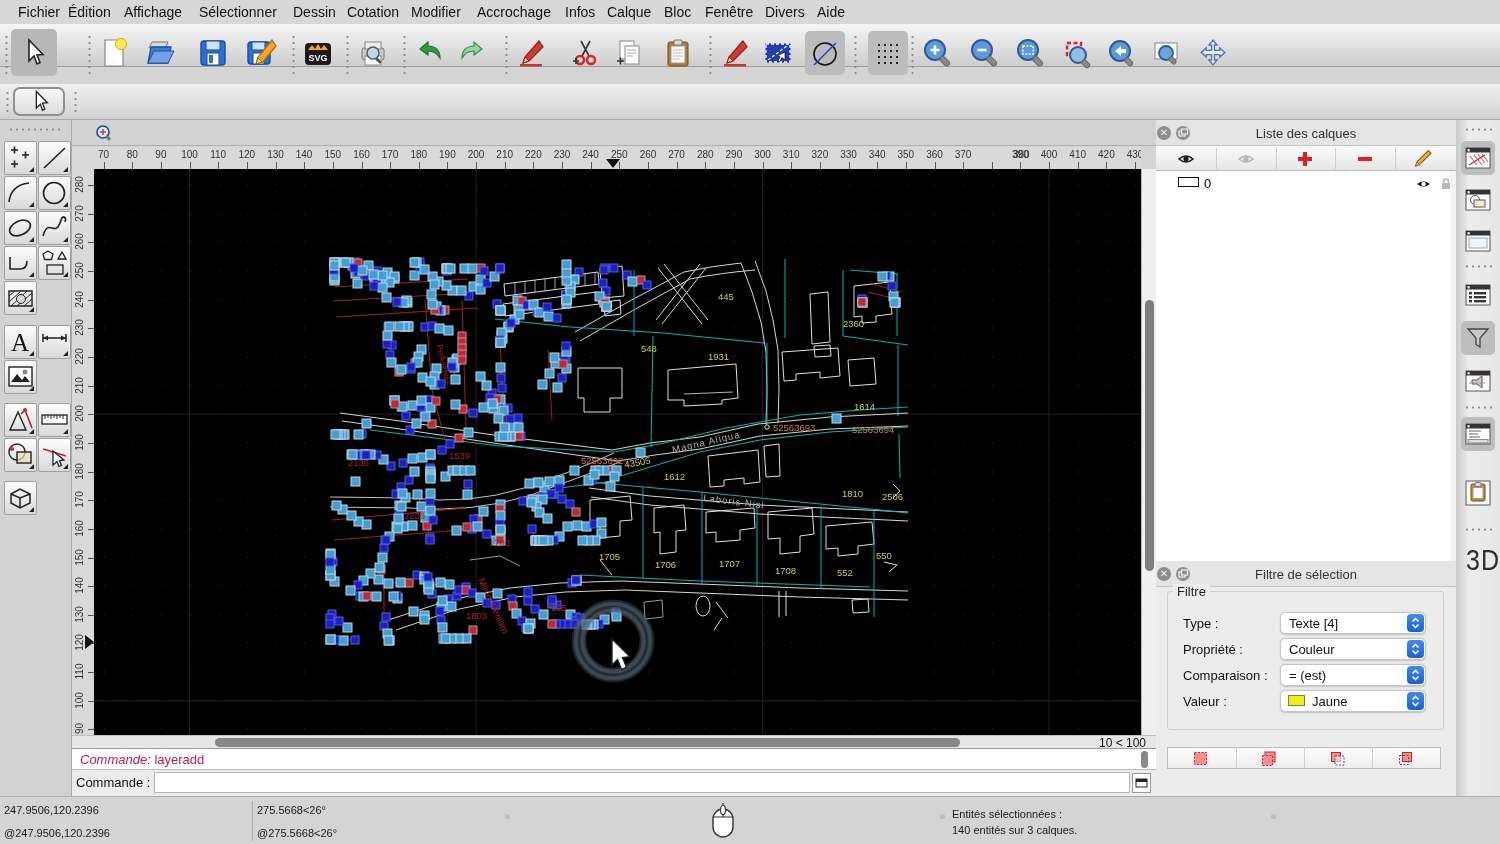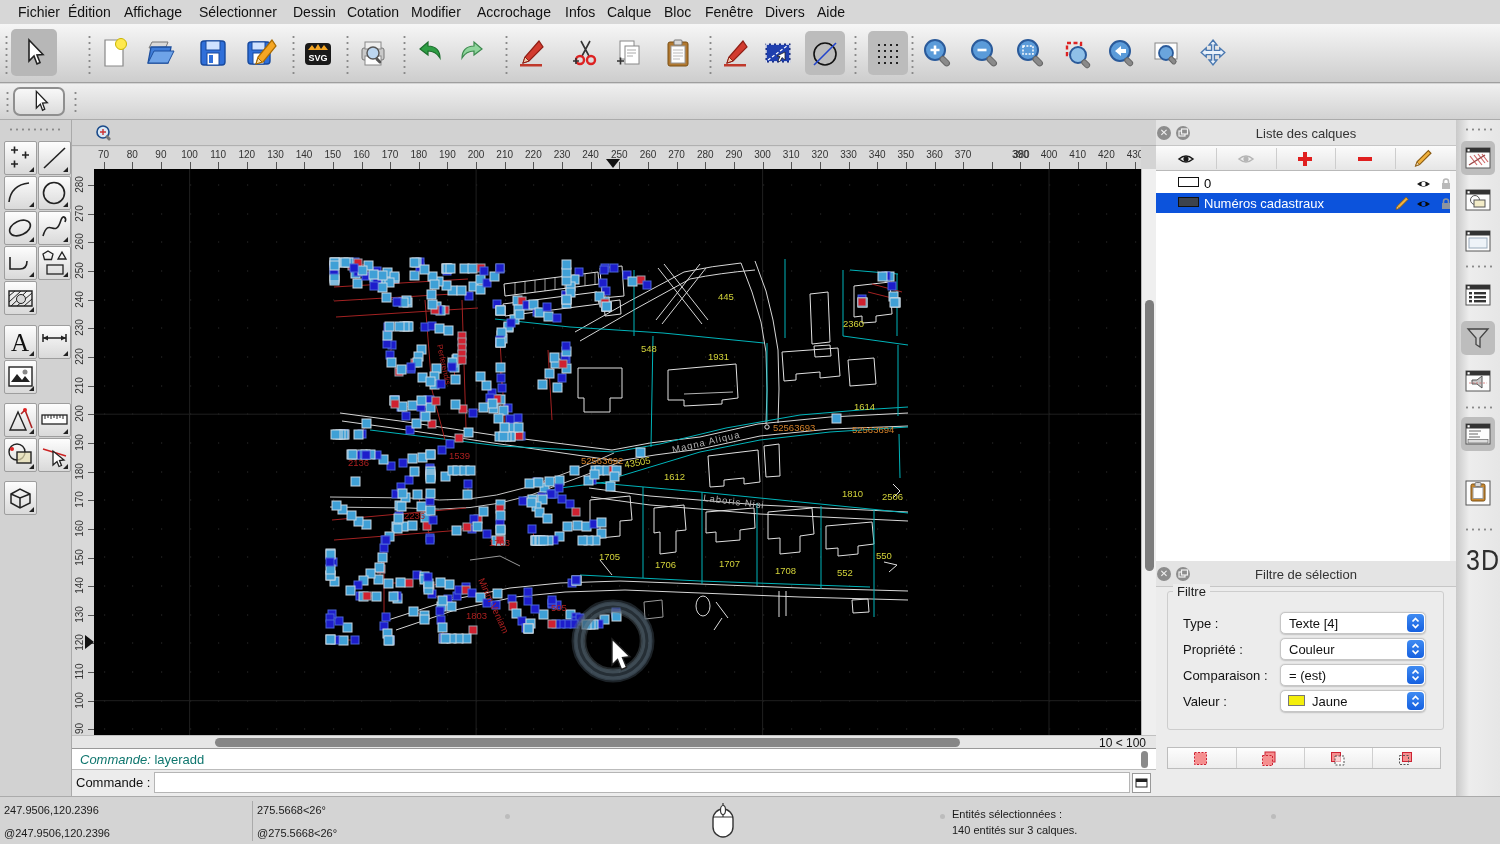--- a/index.html
+++ b/index.html
@@ -1,19 +1,19 @@
 <!DOCTYPE html>
 <html><head><meta charset="utf-8">
 <style>
 *{margin:0;padding:0;box-sizing:border-box}
 html,body{width:1500px;height:844px;overflow:hidden;font-family:"Liberation Sans",sans-serif;background:#d4d4d4}
 .abs{position:absolute}
 #menubar{position:absolute;left:0;top:0;width:1500px;height:24px;background:#d7d7d7;font-size:14px;color:#111}
 #menubar span{position:absolute;top:4px}
-#tb1{position:absolute;left:0;top:24px;width:1500px;height:59px;background:linear-gradient(180deg,#f6f6f6,#cdcdcd);border-bottom:1px solid #9f9f9f}
+#tb1{position:absolute;left:0;top:24px;width:1500px;height:43px;background:linear-gradient(180deg,#f6f6f6,#cdcdcd);border-bottom:1px solid #9f9f9f}
 #tb2{position:absolute;left:0;top:84px;width:1500px;height:36px;background:linear-gradient(180deg,#f0f0f0,#d2d2d2);border-bottom:1px solid #ababab}
 .vdots{position:absolute;width:3px;background-image:radial-gradient(circle,#8a8a8a 1px,transparent 1.2px);background-size:3px 6px;background-repeat:repeat-y}
 .hdots{position:absolute;height:3px;background-image:radial-gradient(circle,#8a8a8a 1px,transparent 1.2px);background-size:6px 3px;background-repeat:repeat-x}
 #palette{position:absolute;left:0;top:120px;width:72px;height:676px;background:#d2d2d2;border-right:1px solid #aaa}
 .pbtn{position:absolute;width:33px;height:34px;background:linear-gradient(180deg,#fdfdfd,#d9d9d9);border:1px solid #9e9e9e;border-radius:2px}
 .ptri{position:absolute;right:2px;bottom:2px;width:0;height:0;border-left:5px solid transparent;border-bottom:5px solid #222}
 #tabbar{position:absolute;left:72px;top:120px;width:1084px;height:26px;background:#d2d2d2;border-bottom:1px solid #b0b0b0}
 #hruler{position:absolute;left:94px;top:147px;width:1047px;height:22px;background:#d9d9d9;overflow:hidden}
 #vruler{position:absolute;left:72px;top:169px;width:22px;height:566px;background:#d9d9d9;overflow:hidden}
 #rcorner{position:absolute;left:72px;top:147px;width:22px;height:22px;background:#d9d9d9}
@@ -1185,21 +1185,21 @@
       <path d="M612 639 L612 665 L617.5 659.5 L621.5 669.5 L626.5 667.3 L622.5 657.5 L630 656.8 Z" fill="#fff" stroke="#222" stroke-width="1.4"></path>
     </svg></div>
 <div id="vsb">
     <div class="thumb" style="top:131px;height:271px"></div>
   </div>
 <div id="hsbrow">
     <div class="thumb" style="left:143px;width:745px"></div>
     <div class="abs" style="right:10px;top:0px;font-size:12px;color:#111">10 &lt; 100</div>
   </div>
 <div id="cmdhist">
-    <div class="abs" style="left:8px;top:3px;font-size:13px;color:#0f766e"><i>Commande:</i> layeradd</div>
+    <div class="abs" style="left:8px;top:3px;font-size:13px;color:#be185d"><i>Commande:</i> layeradd</div>
     <div class="abs" style="left:1069px;top:2px;width:7px;height:17px;border-radius:3.5px;background:#8a8a8a"></div>
   </div>
 <div id="cmdrow">
     <div class="abs" style="left:4px;top:5px;font-size:13px;color:#111">Commande :</div>
     <div class="abs" style="left:82px;top:2px;width:976px;height:21px;background:#fff;border:1px solid #b5b5b5"></div>
     <div class="abs" style="left:1060px;top:3px;width:19px;height:20px;background:#fff;border:1px solid #999"><svg width="17" height="18">
         <rect x="3" y="5" width="11" height="8" fill="#fff" stroke="#222"></rect>
         <rect x="3" y="5" width="11" height="3" fill="#222"></rect>
       </svg></div>
   </div>
@@ -1256,36 +1256,20 @@
 <div class="abs" style="left:0;top:2px;width:294px;height:20px">
         <div class="abs" style="left:22px;top:4px;width:21px;height:10px;background:#fff;border:1.5px solid #111"></div>
         <div class="abs" style="left:48px;top:3px;font-size:13px;color:#000">0</div>
         <svg class="abs" style="left:260px;top:5px" width="15" height="12">
           <path d="M1 6 Q7.5 0.5 14 6 Q7.5 11.5 1 6 Z" fill="#1a1a1a"></path>
           <circle cx="7.5" cy="6" r="2.2" fill="#fff"></circle>
         </svg>
         <svg class="abs" style="left:283px;top:4px" width="14" height="13">
           <path d="M3 6 h8 v6 H3 z" fill="#b9b9b9"></path>
           <path d="M4.5 6 V4.5 a2.5 2.5 0 0 1 5 0 V6" fill="none" stroke="#b9b9b9" stroke-width="1.6"></path>
-        </svg>
-      </div>
-<div class="abs" style="left:0;top:22px;width:294px;height:20px;background:#0c53dc">
-        <div class="abs" style="left:22px;top:4px;width:21px;height:10px;background:#3d434d;border:1.5px solid #111"></div>
-        <div class="abs" style="left:48px;top:3px;font-size:13px;color:#fff">Numéros cadastraux</div>
-        <svg class="abs" style="left:238px;top:3px" width="15" height="15" viewBox="0 0 18 18">
-          <path d="M14.5 1.5 L4 12 l-1.5 4 4-1.5 L17 4 z" fill="#f2b23c" stroke="#8a5a10" stroke-width="1.1"></path>
-          <path d="M2.5 16 l1.2-3.6 2.4 2.4 z" fill="#f5e1c0" stroke="#8a5a10" stroke-width=".8"></path>
-        </svg>
-        <svg class="abs" style="left:260px;top:5px" width="15" height="12">
-          <path d="M1 6 Q7.5 0.5 14 6 Q7.5 11.5 1 6 Z" fill="#0a0a0a"></path>
-          <circle cx="7.5" cy="6" r="2.2" fill="#0c53dc"></circle>
-        </svg>
-        <svg class="abs" style="left:283px;top:4px" width="14" height="13">
-          <path d="M3 6 h8 v6 H3 z" fill="#8d949e"></path>
-          <path d="M4.5 6 V4.5 a2.5 2.5 0 0 1 5 0 V6" fill="none" stroke="#8d949e" stroke-width="1.6"></path>
         </svg>
       </div>
 </div>
 <div class="abs" style="left:294px;top:51px;width:6px;height:390px;background:#f4f4f4"></div>
 <div class="abs" style="left:0;top:441px;width:300px;height:235px;background:#ececec">
 <div class="ptitle">
         <div class="cbtn" style="left:1px">✕</div>
         <div class="cbtn" style="left:20px"><svg width="14" height="14" viewBox="0 0 14 14">
             <rect x="3" y="5" width="6" height="5" fill="none" stroke="#f2f2f2" stroke-width="1.2"></rect>
             <rect x="5.5" y="3" width="6" height="5" fill="#8d8d8d" stroke="#f2f2f2" stroke-width="1.2"></rect>

